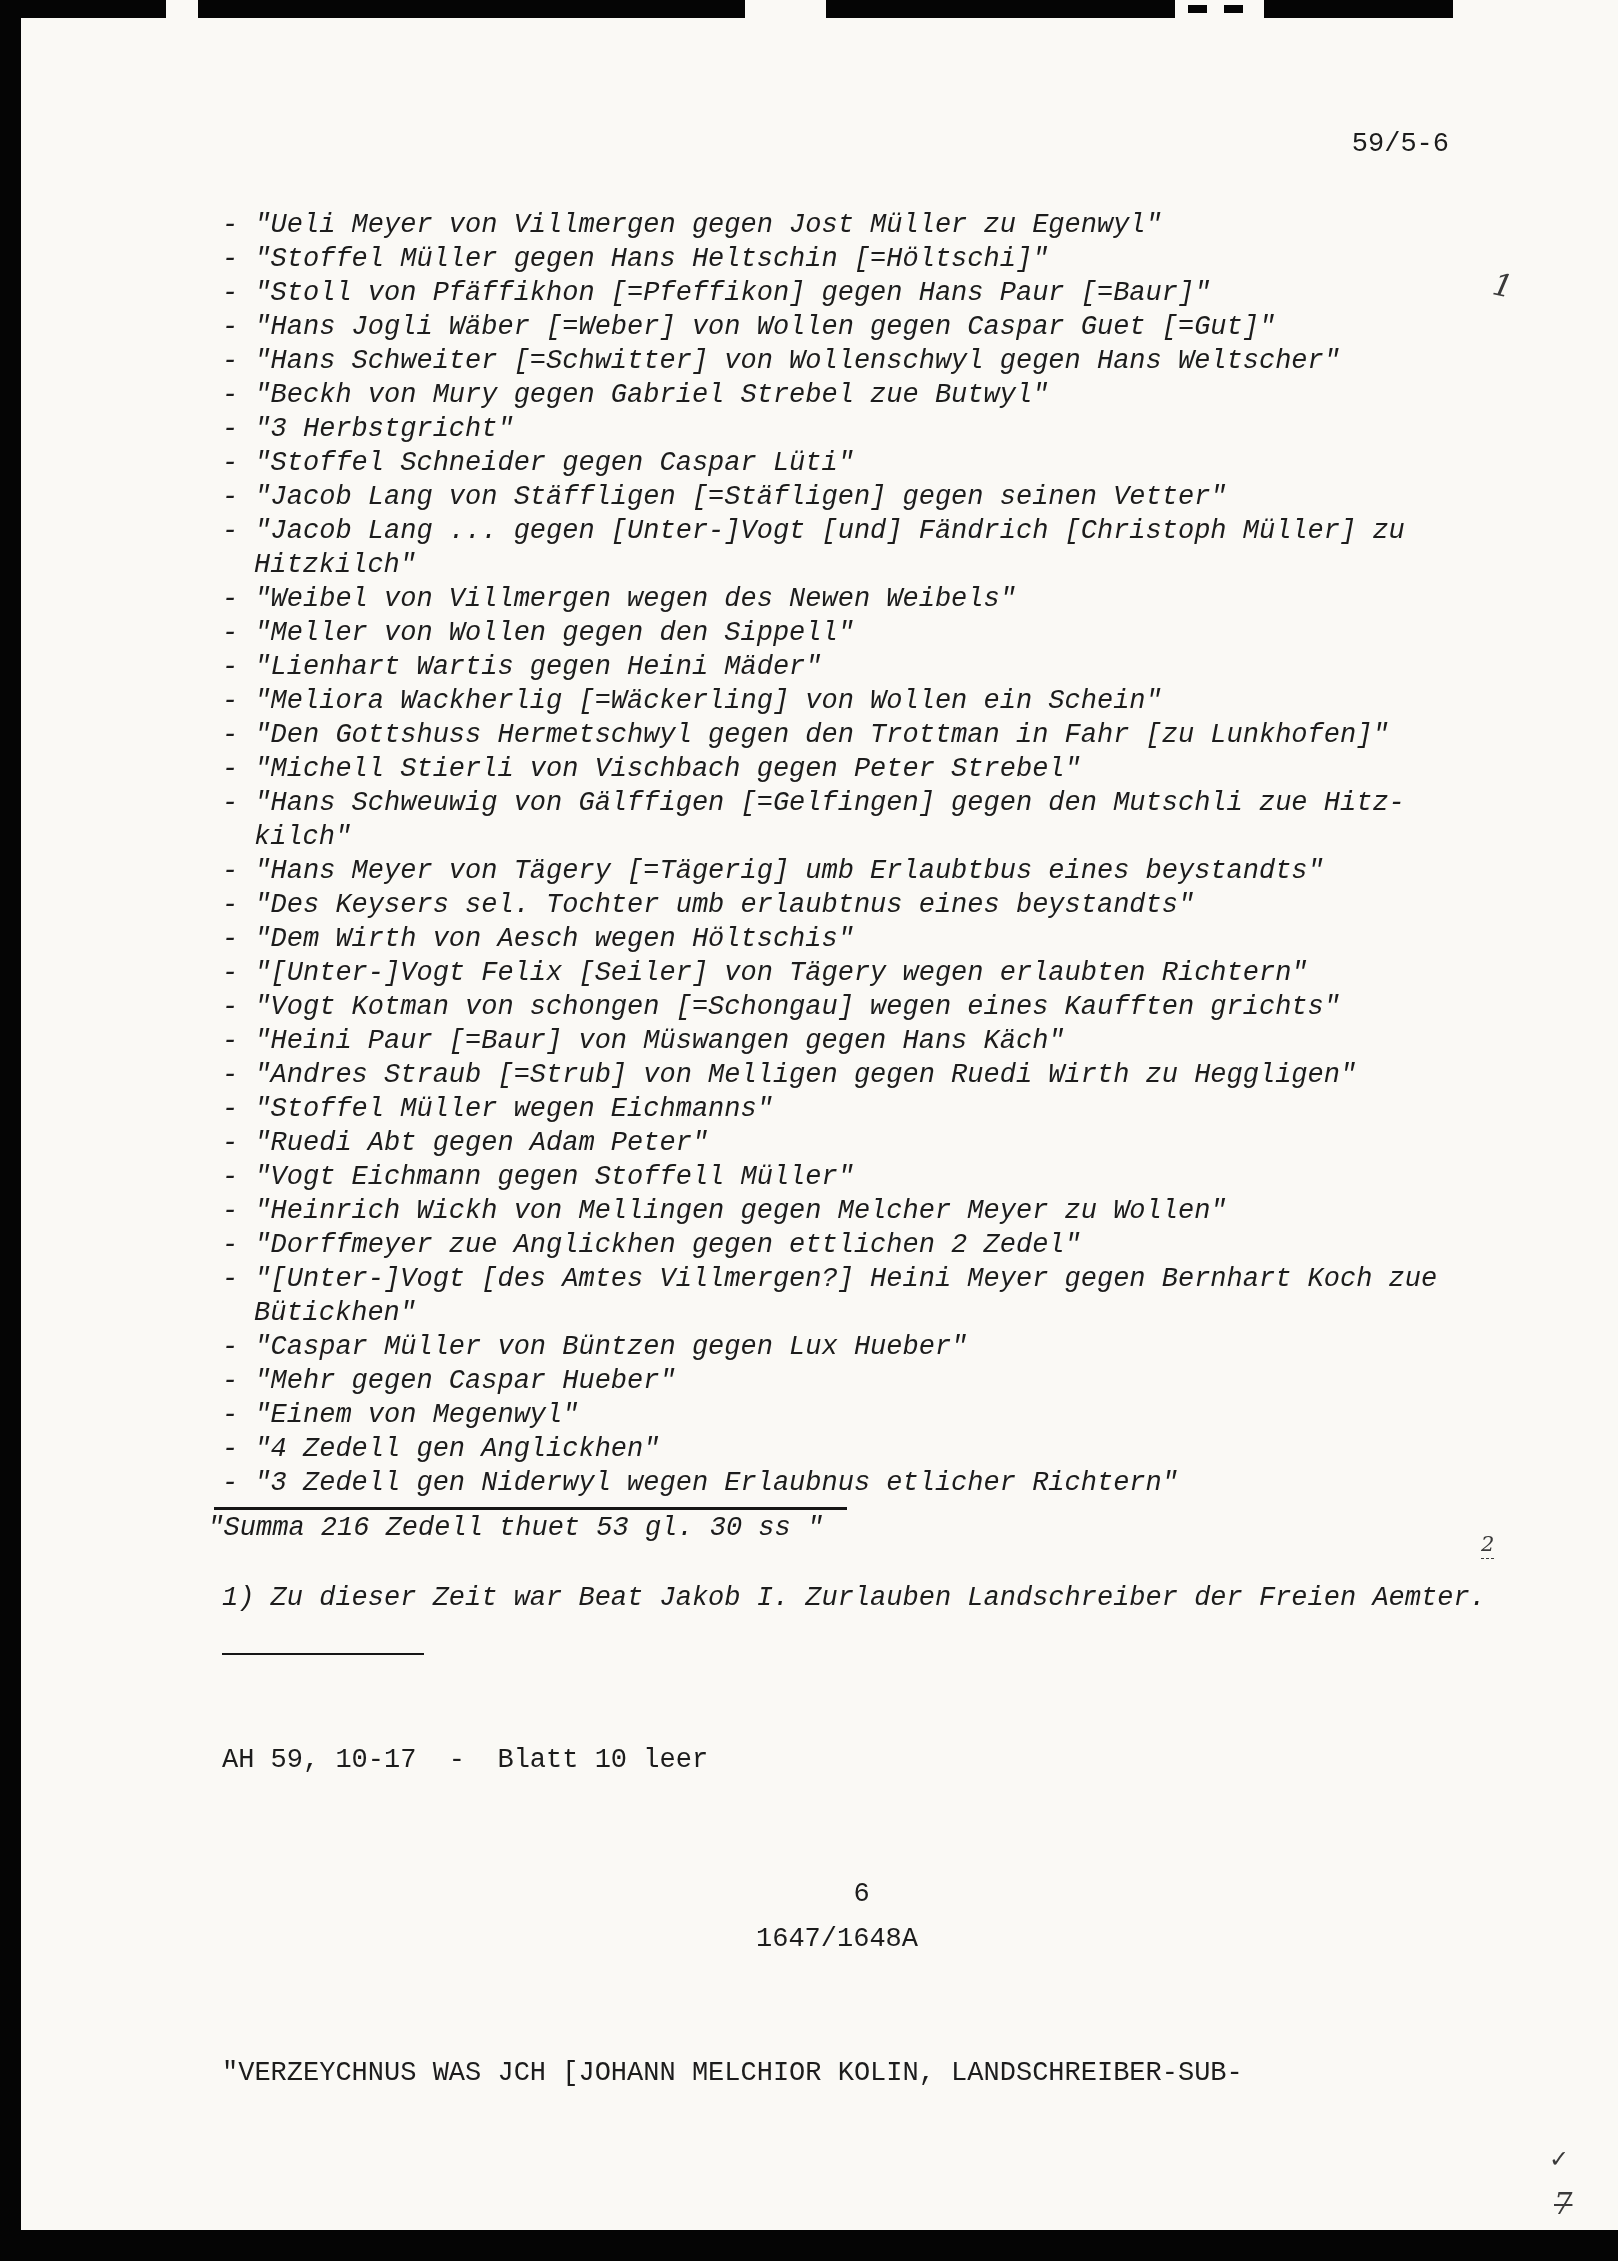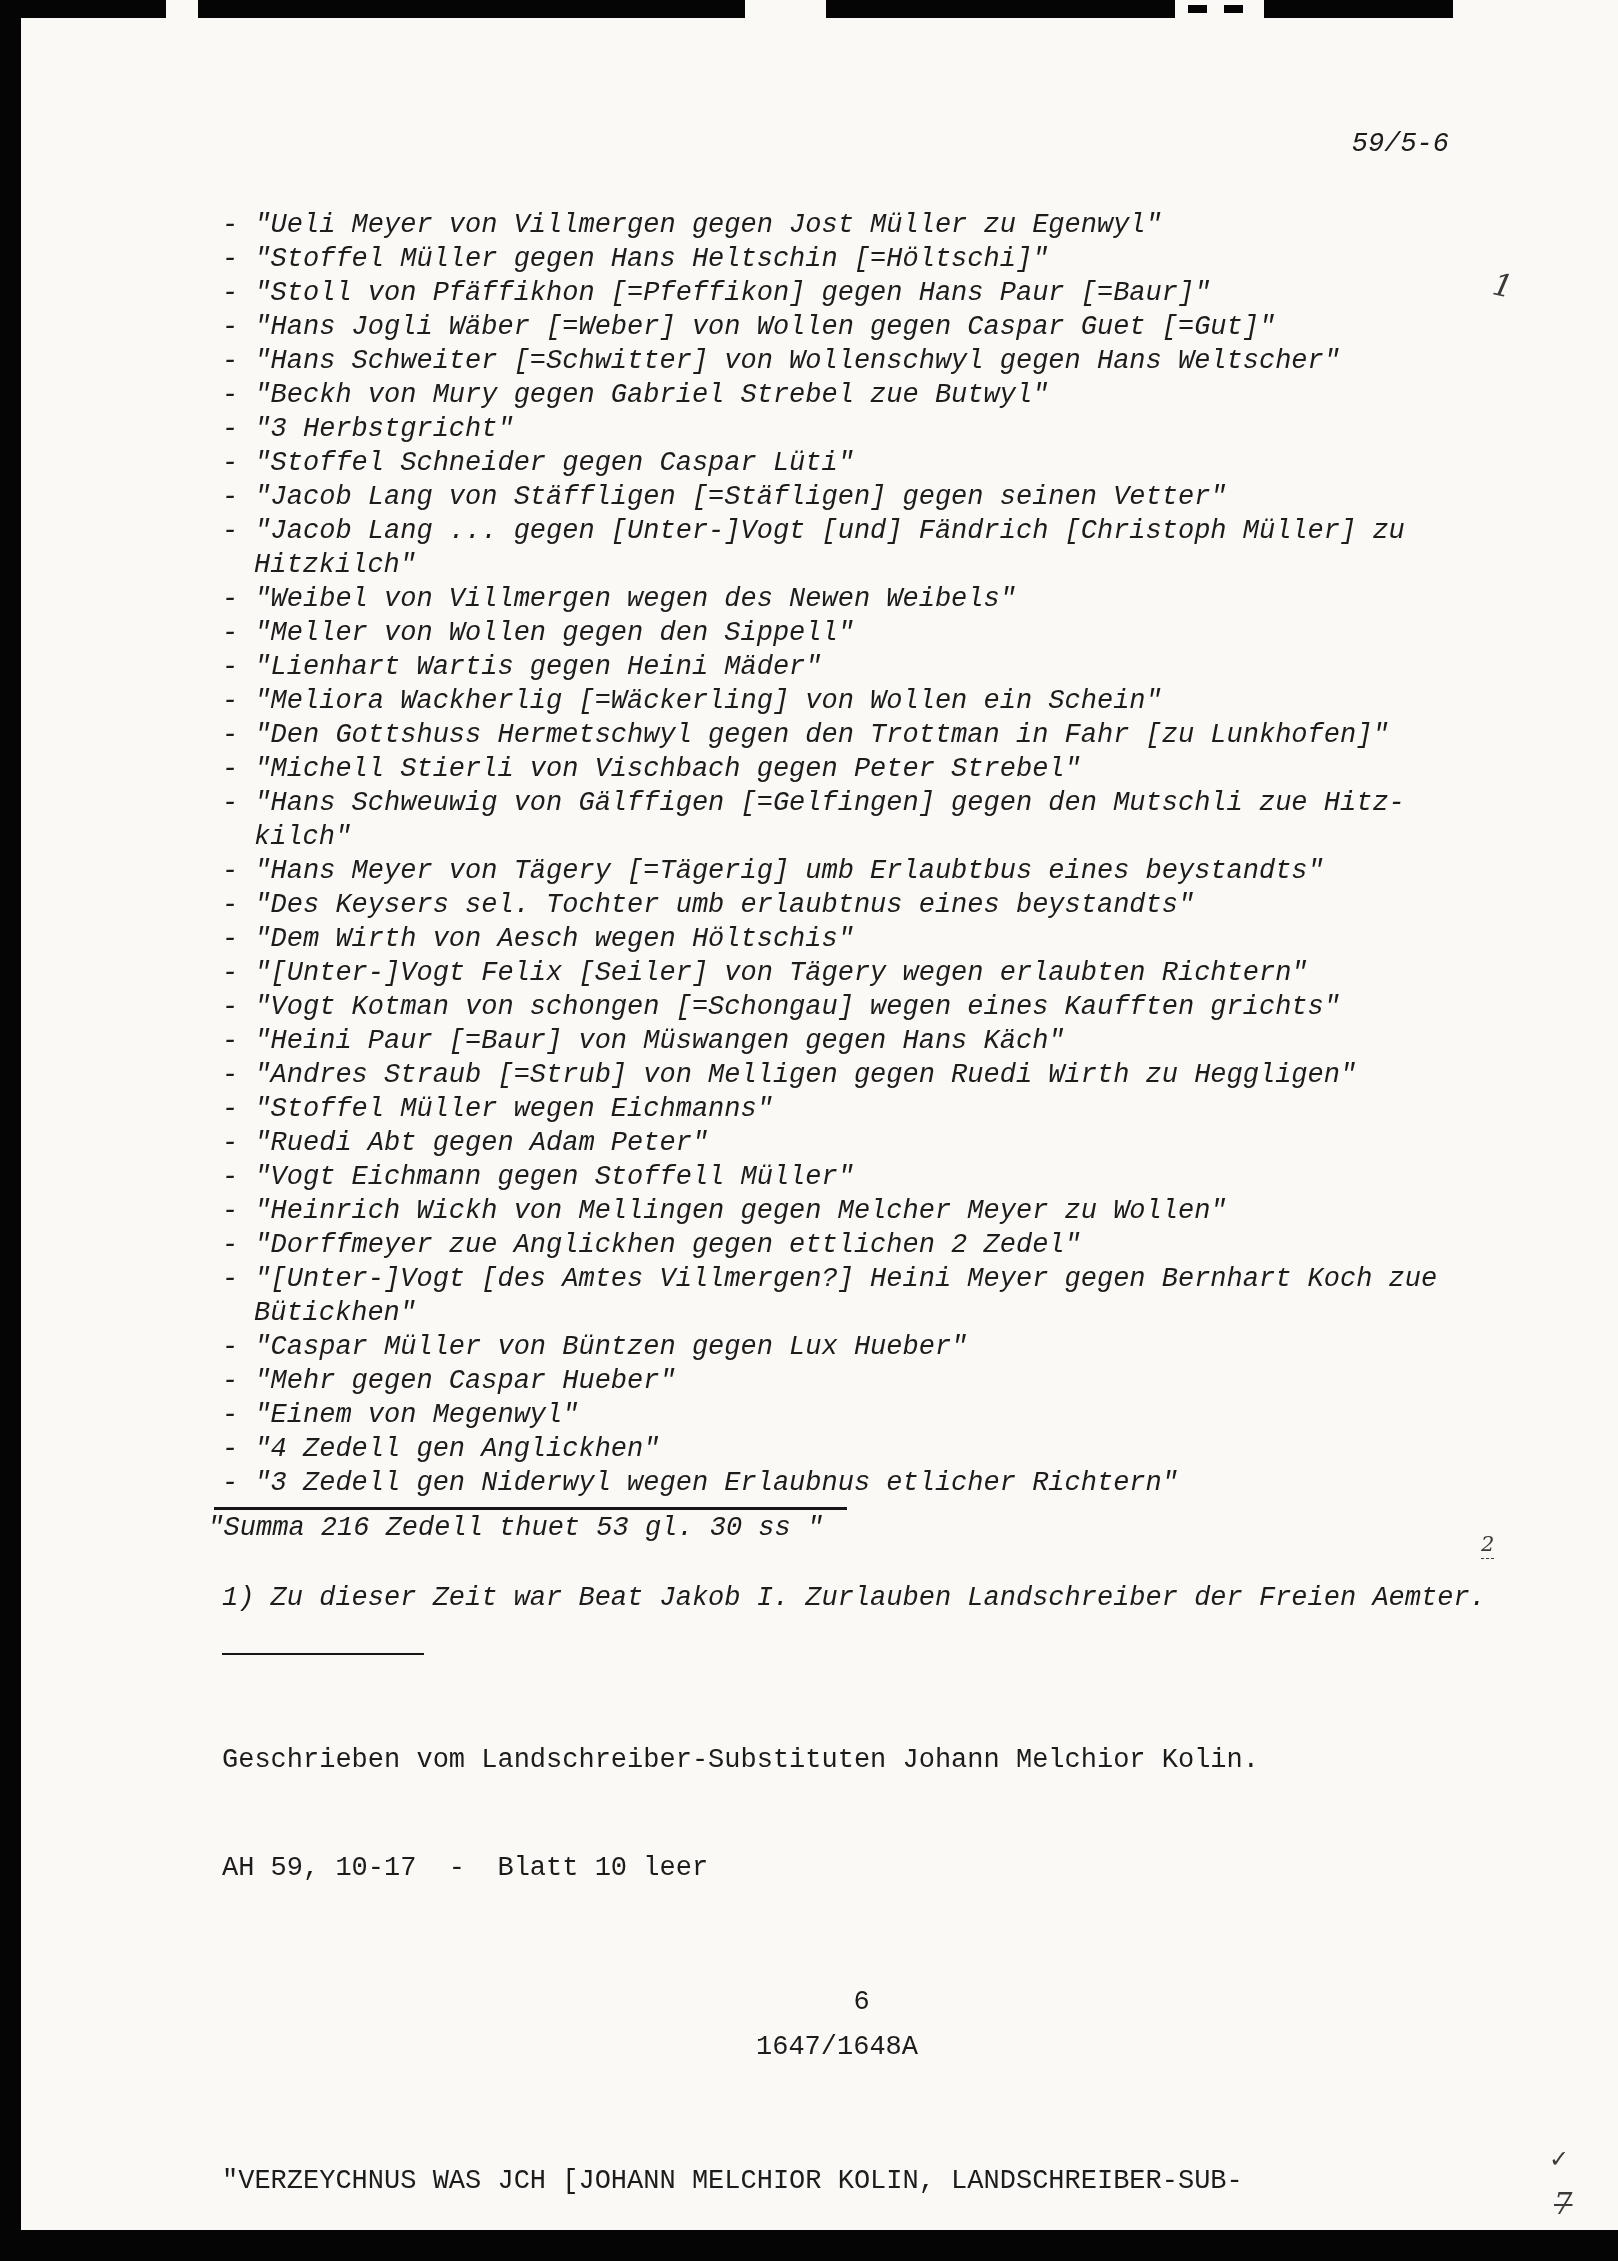--- a/index.html
+++ b/index.html
@@ -13,21 +13,21 @@
   }
   
   .edge-top{position:absolute;top:0;left:0;width:1453px;height:18px;background:#050505;}
   .edge-top .gap{position:absolute;top:0;height:18px;background:#faf9f5;}
   .edge-top .dash{position:absolute;top:4.9px;height:8px;background:#050505;}
   .edge-left{position:absolute;top:0;left:0;width:21px;height:2261px;background:#050505;}
   .edge-bottom{position:absolute;left:0;bottom:0;width:1619px;height:31px;background:#050505;}
 
   
   .content{position:absolute;left:222px;top:129px;width:1279px;font-size:27px;}
-  .pageref{font-style:italic;text-align:right;padding-right:52px;}
+  .pageref{text-align:right;padding-right:52px;}
   .list{margin-top:49px;line-height:34px;}
   .list-item{
     font-style:italic;
     white-space:pre-line;
     padding-left:32px;
     text-indent:-32px;
   }
   .summa-wrap{position:relative;margin-top:13px;margin-left:-14.6px;}
   .summa-line{position:absolute;top:-5.7px;left:6.5px;width:633px;height:2.4px;background:#161616;}
   .summa{font-style:italic;}
@@ -106,21 +106,20 @@
   <div class="summa-wrap">
     <div class="summa-line"></div>
     <div class="summa">"Summa 216 Zedell thuet 53 gl. 30 ss "</div>
   </div>
 
   <div class="footnote">1) Zu dieser Zeit war Beat Jakob I. Zurlauben Landschreiber der Freien Aemter.</div>
 
   <div class="rule1"></div>
 
   <div class="colophon">
-    <div>Geschrieben vom Landschreiber-Substituten Johann Melchior Kolin.</div>
     <div>AH 59, 10-17  -  Blatt 10 leer</div>
   </div>
 
   <div class="section-number">6</div>
 
   <div class="years-row">
     <span>1647/1648</span>
     <span>A</span>
   </div>
 

